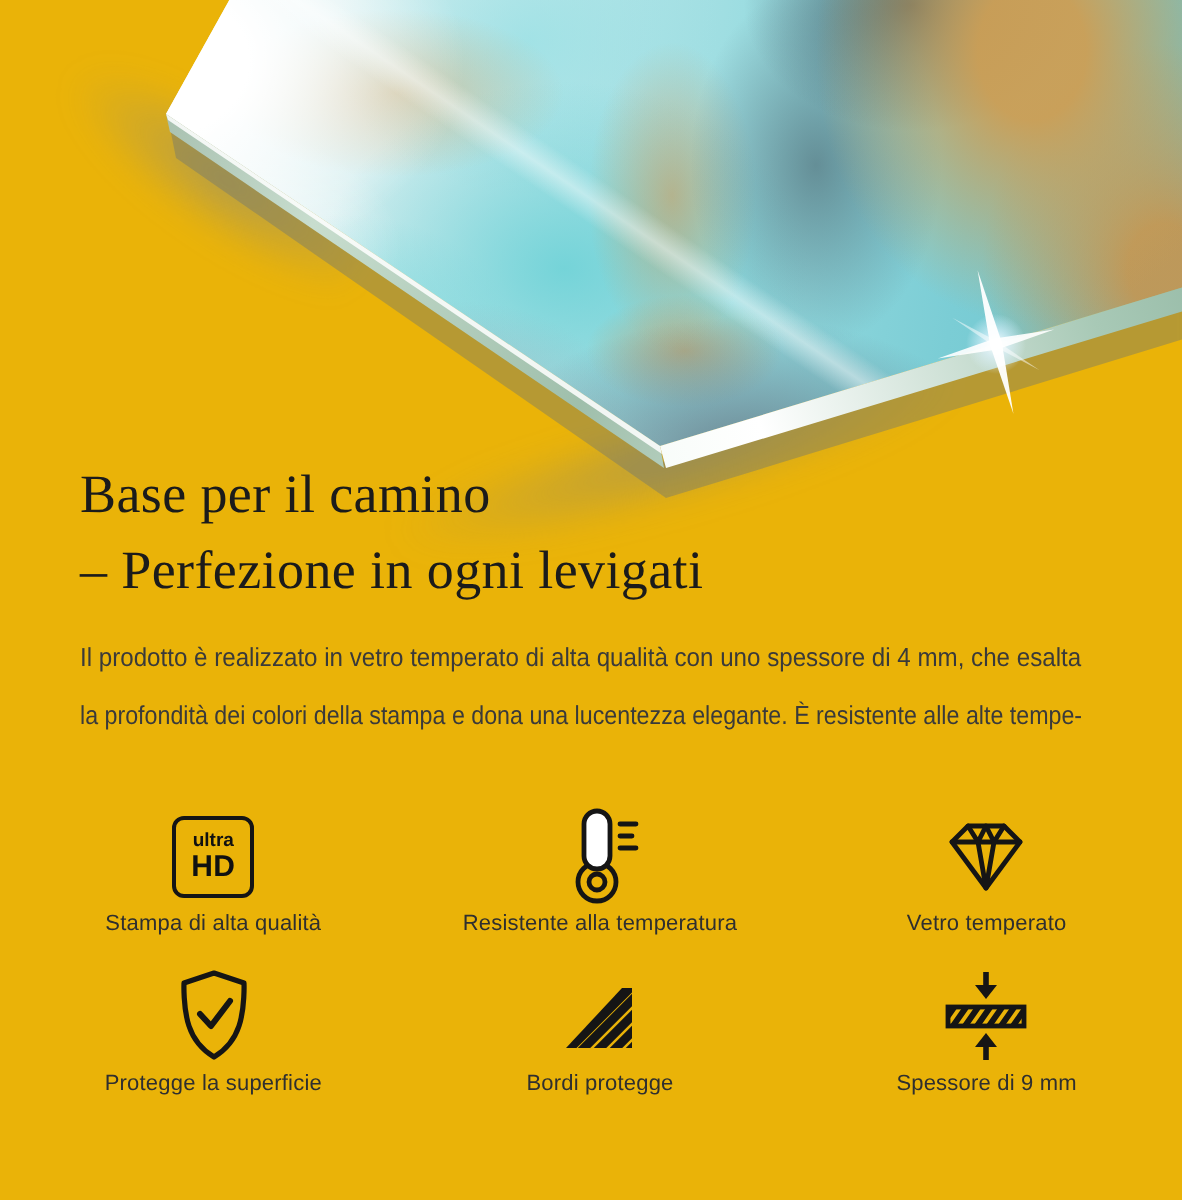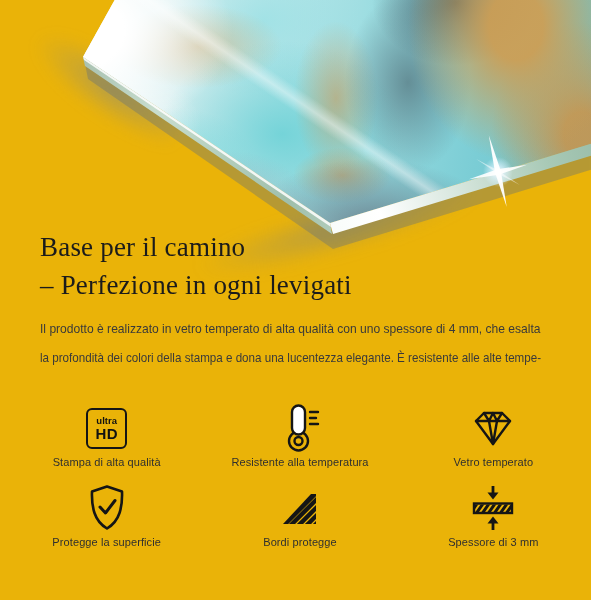--- a/index.html
+++ b/index.html
@@ -190,17 +190,17 @@
           <g clip-path="url(#barClip)" stroke="#151515" stroke-width="3">
             <path d="M-4 33 L10 13 M2 33 L16 13 M8 33 L22 13 M14 33 L28 13 M20 33 L34 13 M26 33 L40 13 M32 33 L46 13 M38 33 L52 13"></path>
           </g>
           <rect x="3" y="18.5" width="38" height="9.5" fill="none" stroke="#151515" stroke-width="2.4"></rect>
           <path d="M22 1 V8" stroke="#151515" stroke-width="2.8"></path>
           <polygon points="16.5,7.5 27.5,7.5 22,14.5" fill="#151515"></polygon>
           <path d="M22 45 V38" stroke="#151515" stroke-width="2.8"></path>
           <polygon points="16.5,38.5 27.5,38.5 22,31.5" fill="#151515"></polygon>
         </svg>
       </div>
-      <div class="caption">Spessore di 3 mm</div>
+      <div class="caption">Spessore di 9 mm</div>
     </div>
 
   </div>
 </div>
 
 </body></html>

